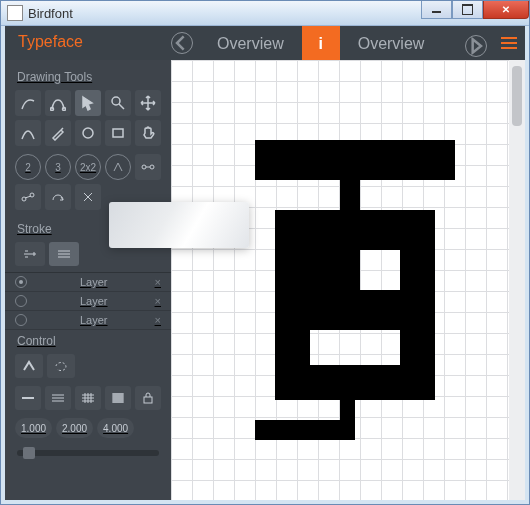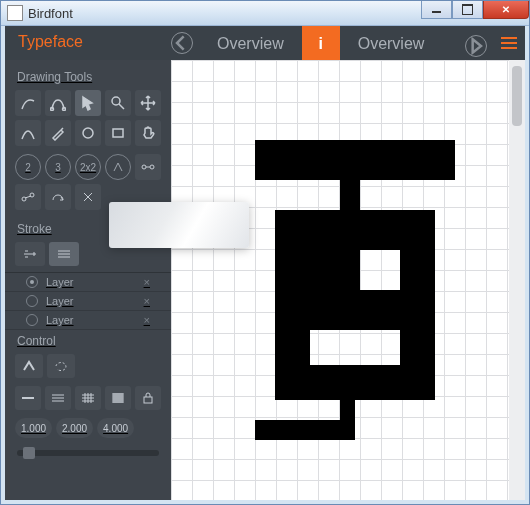--- a/index.html
+++ b/index.html
@@ -42,21 +42,21 @@
 
 .cp-grid { display: flex; flex-wrap: wrap; gap: 4px; padding: 0 10px 8px 10px; }
 .cp-btn { width: 26px; height: 26px; border: 1.5px solid #7a8189; border-radius: 50%; display: flex; align-items: center; justify-content: center; color: #9ea5ad; font-size: 10px; }
 .cp-btn.sq { border-radius: 3px; border: none; background: #474d54; }
 
 .layer-btns { display: flex; gap: 4px; padding: 0 10px 6px 10px; }
 .layer-tbtn { width: 30px; height: 24px; background: #474d54; border-radius: 3px; display: flex; align-items: center; justify-content: center; color: #c5cbd2; }
 .layer-tbtn.active { background: #5e656d; }
 
 .layers-list { border-top: 1px solid #2e3338; }
-.layer-row { display: flex; align-items: center; padding: 3px 21px; font-size: 11px; color: #9ea5ad; border-bottom: 1px solid #34393f; }
+.layer-row { display: flex; align-items: center; padding: 3px 10px; font-size: 11px; color: #9ea5ad; border-bottom: 1px solid #34393f; gap: 45px; }
 .eye { width: 12px; height: 12px; border: 1.2px solid #7a8189; border-radius: 50%; margin-right: 8px; position: relative; }
 .eye.on::after{content:'';position:absolute;inset:3px;border-radius:50%;background:#9ea5ad;}
 .layer-close { margin-left: auto; color: #7a8189; font-size: 11px; }
 
 .stroke-btns, .guide-btns { display: flex; gap: 4px; padding: 0 10px 8px 10px; }
 .stroke-btn, .guide-btn { width: 28px; height: 24px; background: #474d54; border-radius: 3px; display: flex; align-items: center; justify-content: center; color: #c5cbd2; }
 .stroke-btn svg, .guide-btn svg { width: 16px; height: 14px; }
 
 .grid-size-chips { display: flex; gap: 4px; padding: 0 10px 8px 10px; }
 .chip { height: 20px; padding: 0 6px; background: #474d54; border-radius: 10px; font-size: 10px; color: #c5cbd2; display: flex; align-items: center; }

